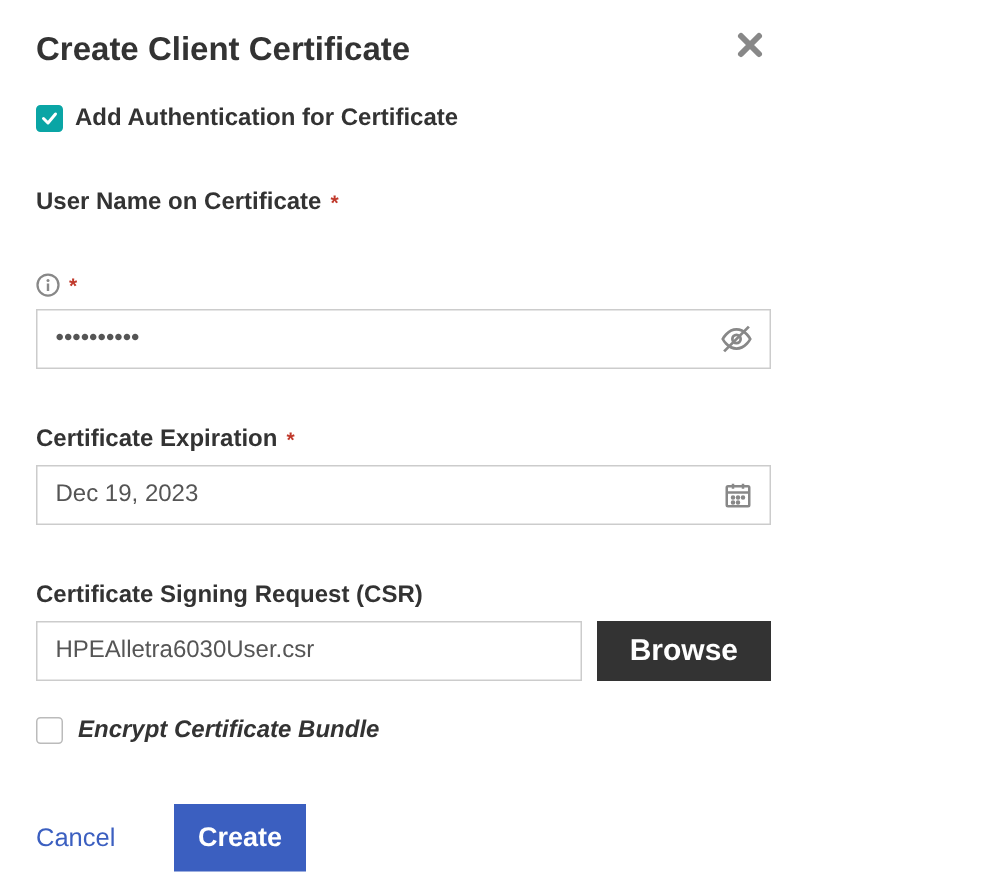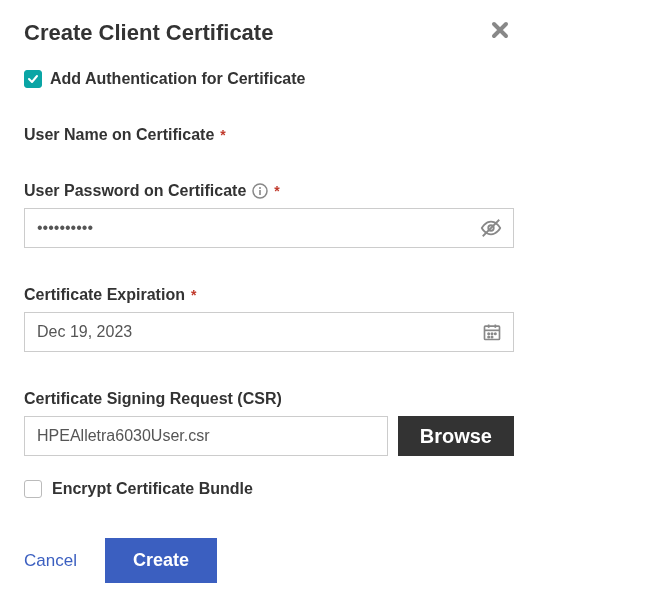--- a/index.html
+++ b/index.html
@@ -126,20 +126,21 @@
     padding: 0 22px;
     font-size: 20px;
     font-weight: bold;
     cursor: pointer;
   }
   .encrypt-row {
     display: flex;
     align-items: flex-end;
     gap: 10px;
     margin-bottom: 40px;
+    font-style: italic;
   }
   .encrypt-label {
     font-size: 16px;
     font-weight: bold;
     color: #333;
   }
   .footer {
     display: flex;
     justify-content: flex-start;
     align-items: center;
@@ -147,24 +148,25 @@
   }
   .cancel-link {
     color: #3b5fc0;
     font-size: 17px;
     cursor: pointer;
   }
   .create-btn {
     background: #3b5fc0;
     color: #fff;
     border: none;
-    padding: 12px 28px;
+    padding: 12px 16px;
     font-size: 18px;
     font-weight: bold;
     cursor: pointer;
+    margin-left: 11px;
   }
 </style>
 </head>
 <body>
 
 <div class="dialog">
 
   <div class="dialog-header">
     <h1 class="dialog-title">Create Client Certificate</h1>
     <span class="close-btn">
@@ -185,21 +187,20 @@
 
   <div class="field-group">
     <div class="field-label">
       <span>User Name on Certificate</span>
       <span class="required">*</span>
     </div>
   </div>
 
   <div class="field-group">
     <div class="field-label">
-      <span>User Password on Certificate</span>
       <span class="info-icon">
         <svg width="16" height="16" viewBox="0 0 16 16">
             <circle cx="8" cy="8" r="7" fill="none" stroke="currentColor" stroke-width="1.5"></circle>
             <circle cx="8" cy="5" r="1" fill="currentColor"></circle>
             <rect x="7.2" y="7" width="1.6" height="5" fill="currentColor"></rect>
           </svg>
       </span>
       <span class="required">*</span>
     </div>
     <div class="input-wrap">

